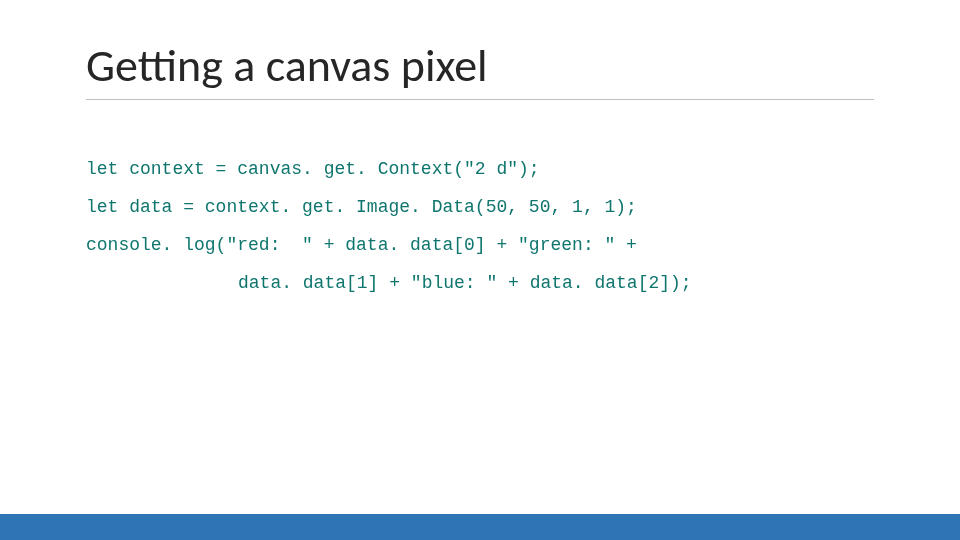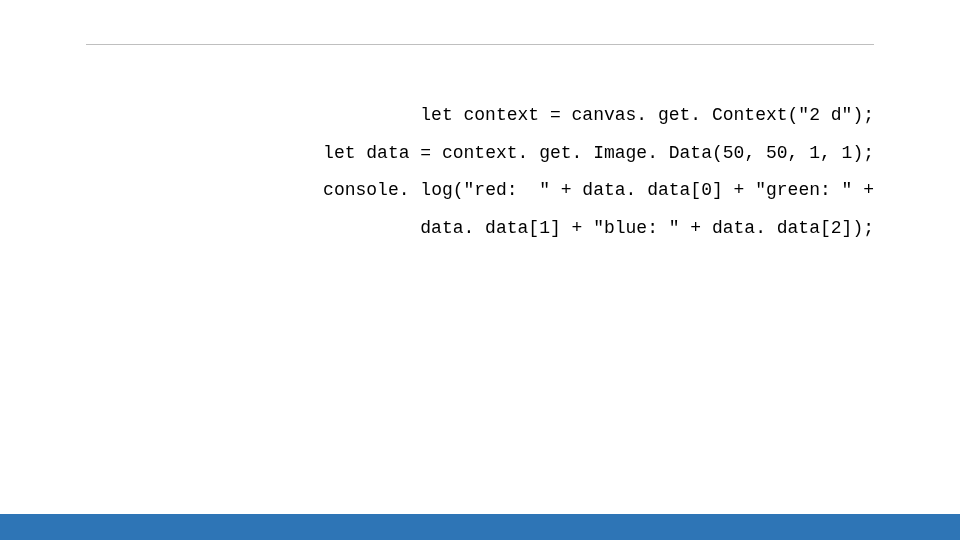--- a/index.html
+++ b/index.html
@@ -42,42 +42,42 @@
     font-family: "Calibri", "Segoe UI", Arial, sans-serif;
   }
   .body-text .mono {
     font-family: "Courier New", Courier, monospace;
     font-size: 17px;
   }
   .code-block {
     font-family: "Courier New", Courier, monospace;
     font-size: 18px;
     line-height: 2.1;
-    color: #000000;
+    color: #0f766e;
     white-space: pre;
-    text-align: right;
   }
   .code-block .indent {
     display: inline-block;
     padding-left: 152px;
   }
   .footer-bar {
     position: absolute;
     left: 0;
     bottom: 0;
     width: 960px;
     height: 26px;
     background: #2e75b6;
   }
 </style>
 </head>
 <body>
 
 <div class="slide">
 
+  <h1 class="title">Getting a canvas pixel</h1>
 
   <hr class="title-rule">
 
 
   <div class="code-block">
 <span>let context = canvas. get. Context("2 d");</span>
 <span>let data = context. get. Image. Data(50, 50, 1, 1);</span>
 <span>console. log("red:  " + data. data[0] + "green: " +</span>
 <span class="indent">data. data[1] + "blue: " + data. data[2]);</span>
   </div>

